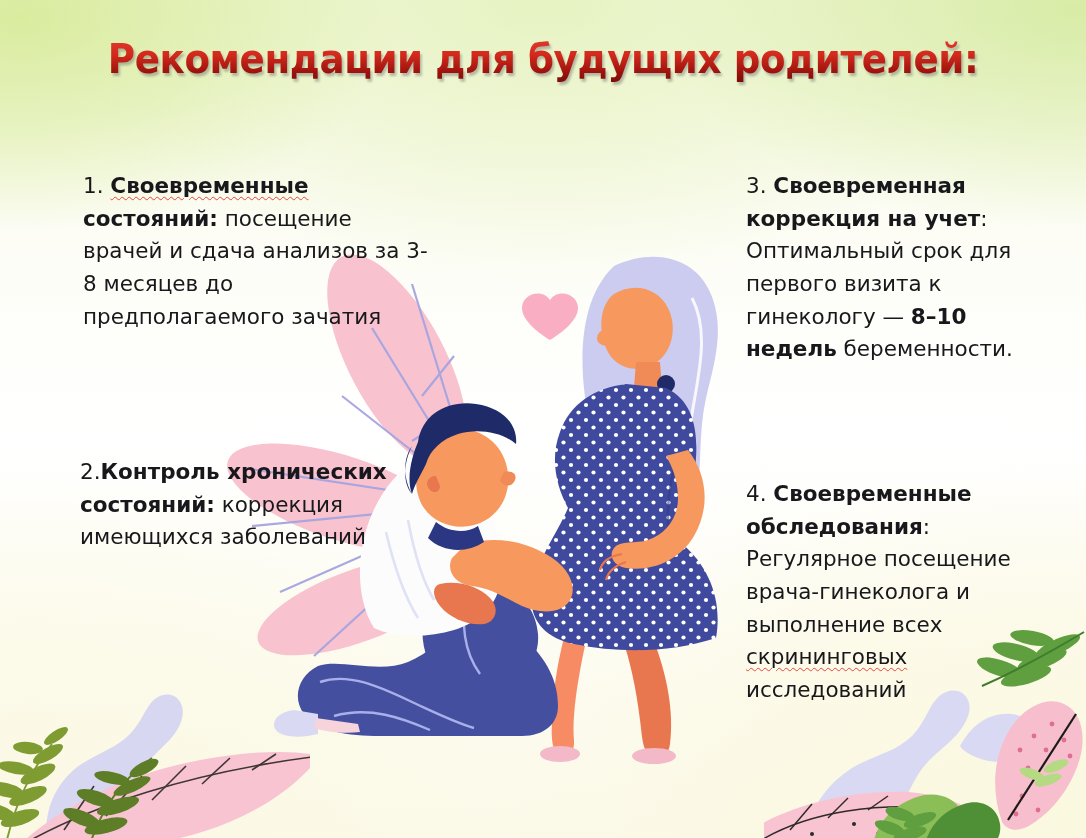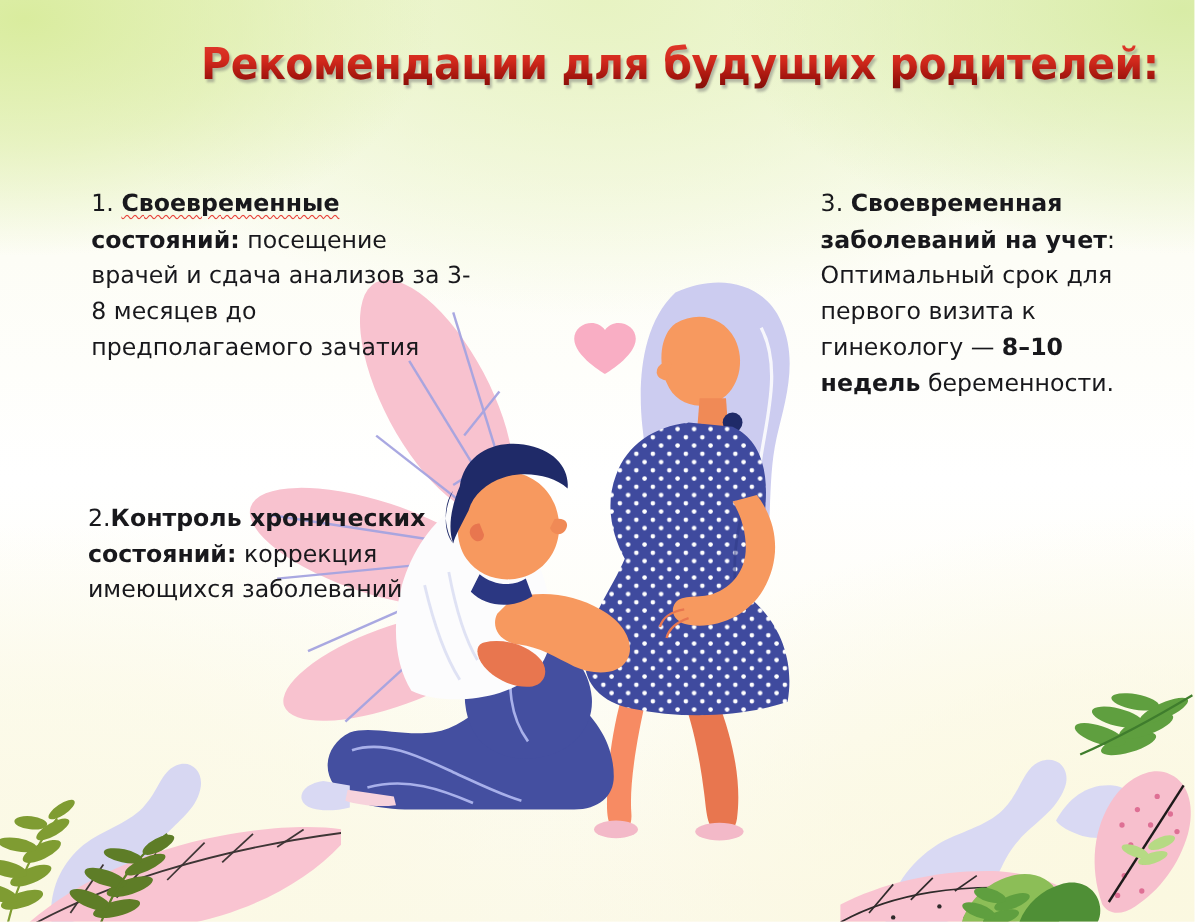--- a/index.html
+++ b/index.html
@@ -37,21 +37,21 @@
   #deco-bottom-left { left: -10px; bottom: -10px; }
   #deco-bottom-right { right: -8px; bottom: -10px; }
   #deco-illustration { left: 222px; top: 236px; }
 
   
   #title-bar {
     position: absolute;
     top: 36px;
     left: 0;
     width: 1086px;
-    text-align: right;
+    text-align: center;
     z-index: 6;
   }
   #poster-title {
     display: inline-block;
     font-family: "DejaVu Sans", sans-serif;
     font-size: 40px;
     font-weight: 700;
     letter-spacing: -0.4px;
     transform: scaleX(0.93);
     transform-origin: center;
@@ -353,18 +353,23 @@
     <span>посещение врачей и сдача анализов за 3-8 месяцев до предполагаемого зачатия</span>
   </div>
 
   <div class="text-block" id="block-2">
     <span>2.</span><b><span>Контроль хронических состояний:</span></b>
     <span>коррекция имеющихся заболеваний</span>
   </div>
 
   <div class="text-block" id="block-3">
     <span>3.</span>
-    <b><span>Своевременная заболеваний на учет</span></b><span>:</span>
+    <b><span>Своевременная коррекция на учет</span></b><span>:</span>
     <span>Оптимальный срок для первого визита к гинекологу — </span><b><span>8–10 недель</span></b><span> беременности.</span>
   </div>
 
+  <div class="text-block" id="block-4">
+    <span>4.</span>
+    <b><span>Своевременные обследования</span></b><span>:</span>
+    <span>Регулярное посещение врача-гинеколога и выполнение всех </span><span class="spell">скрининговых</span><span> исследований</span>
+  </div>
 
 </div>
 
 </body></html>

